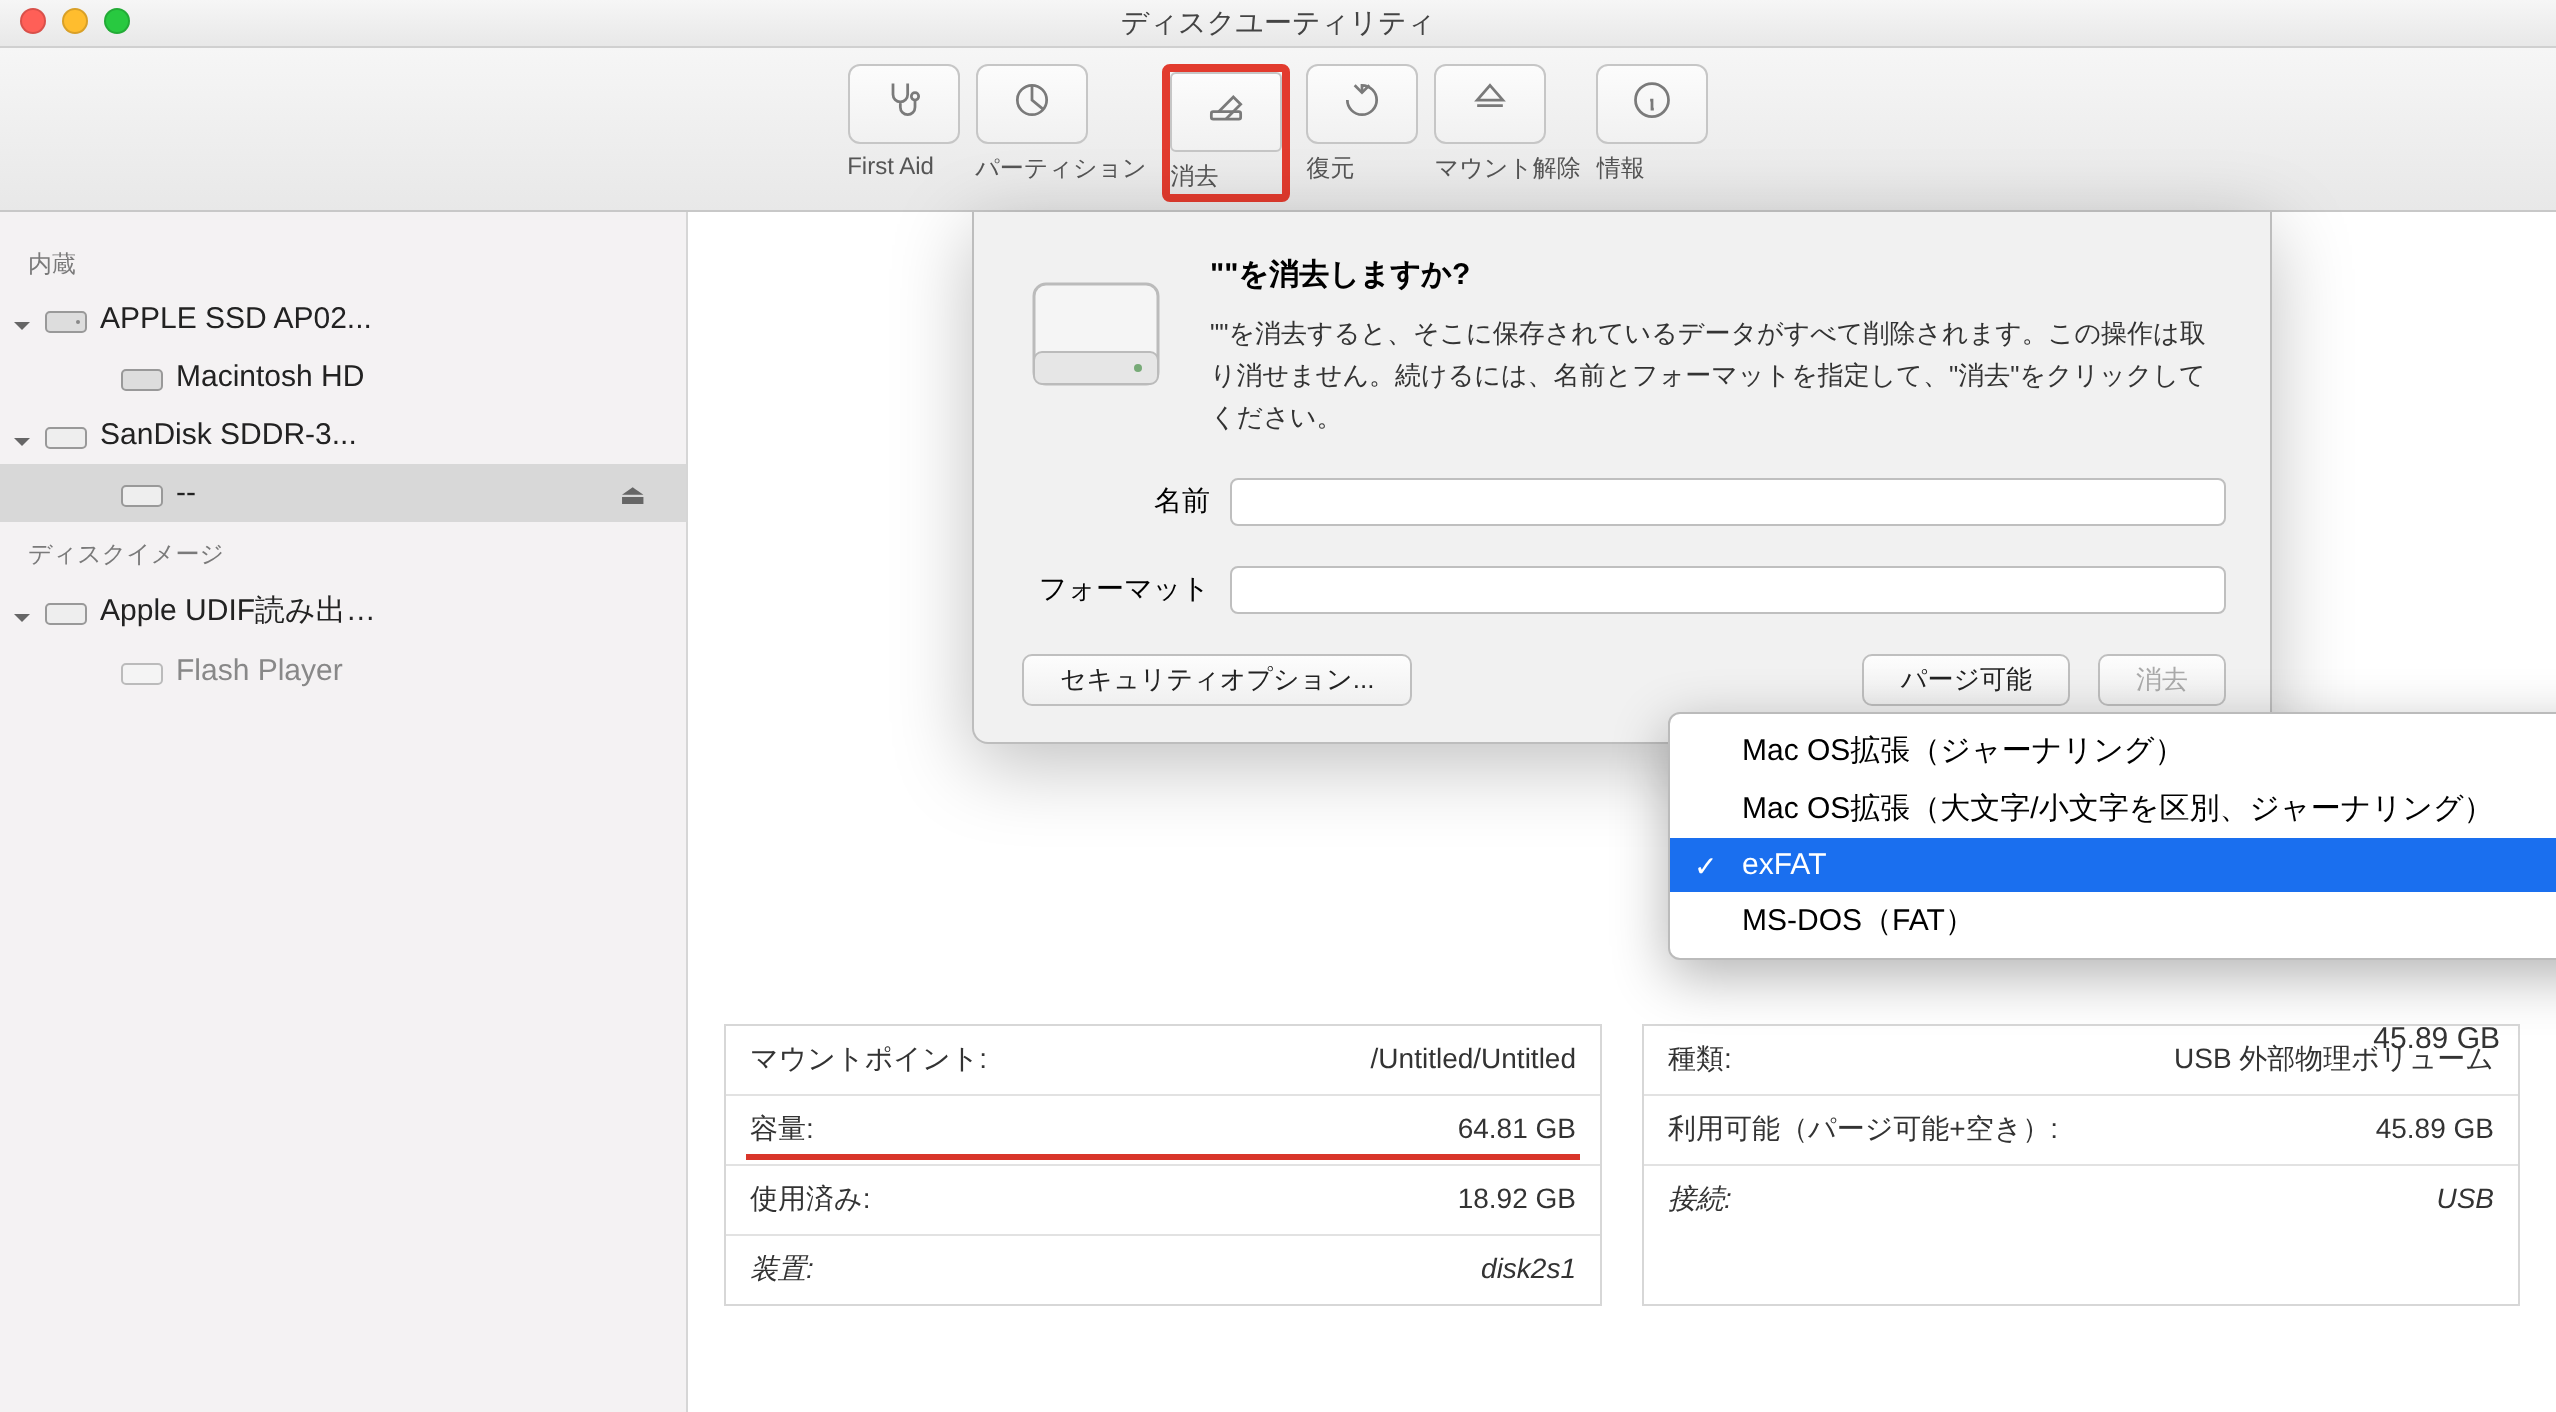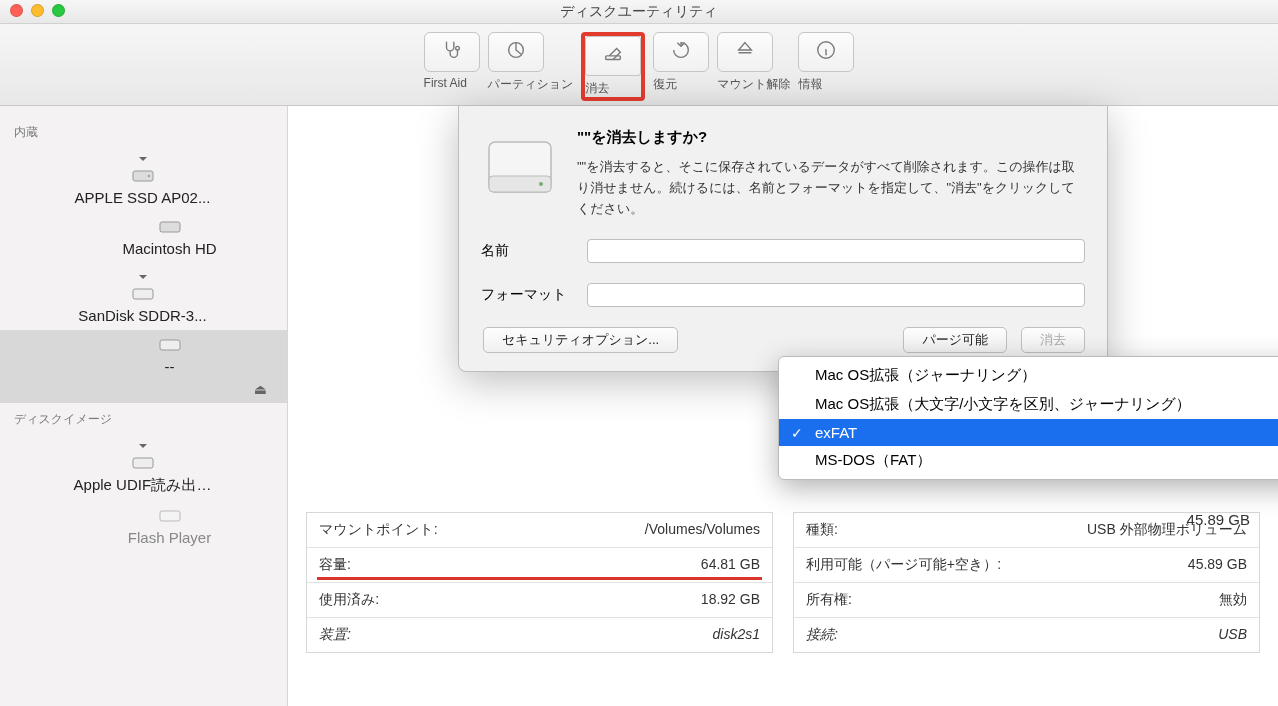--- a/index.html
+++ b/index.html
@@ -14,42 +14,42 @@
 .title { font-size: 14px; color: #444; }
 
 .toolbar { height: 82px; display:flex; justify-content:center; align-items:flex-start; gap:8px; padding-top:8px; background: linear-gradient(#f6f6f6,#e8e8e8); border-bottom:1px solid #c8c8c8; }
 .tool { display:flex; flex-direction:column; align-items:flex-start; gap:4px; }
 .tool-btn { width:56px; height:40px; border:1px solid #c6c6c6; border-radius:6px; background:linear-gradient(#fcfcfc,#f1f1f1); display:flex; align-items:center; justify-content:center; color:#7a7a7a; }
 .tool-label { font-size:12px; color:#555;}
 .tool-highlight-wrap { border:4px solid #e23b2e; padding:0; border-radius:4px; }
 .tool-highlight-wrap .tool-btn{border-radius:3px;}
 
 .body { flex:1; display:flex; }
-.sidebar { width:288px; background:#f4f2f3; border-right:1px solid #d6d6d6; padding-top:10px; font-size:14px; color:#333; }
+.sidebar { width:344px; background:#f4f2f3; border-right:1px solid #d6d6d6; padding-top:10px; font-size:14px; color:#333; }
 .section-header { font-size:12px; color:#7a7a7a; padding:8px 14px 4px; }
-.tree-row { display:flex; align-items:center; gap:6px; padding:6px 8px 6px 6px;flex-direction:column; }
+.tree-row { display:flex; align-items:center; gap:6px; padding:6px 8px 6px 6px; }
 .tree-row.indent2 { padding-left: 60px;}
 .tree-row.selected { background:#d8d8d8;}
 .disclosure { width:10px; height:10px; display:inline-block;}
 .disclosure svg{width:10px;height:10px;}
 .disk-icon { width:22px; height:16px; display:inline-flex; align-items:center; justify-content:center;}
 .disk-icon svg{width:22px;height:16px;}
 .eject { margin-left:auto; padding-right:12px; color:#666; }
 .row-label { font-size:15px; color:#222; }
 
 .main { flex:1; background:#fff; position:relative; display:flex; flex-direction:column; }
 
 .sheet { position:absolute; top:0; left:50%; transform:translateX(-50%); width:650px; background:#f1f1f1; border:1px solid #bdbdbd; border-top:none; border-radius:0 0 8px 8px; box-shadow:0 10px 40px rgba(0,0,0,.25); padding:22px 22px 18px 22px; z-index:5;}
 .sheet-row { display:flex; gap:18px;}
 .sheet-icon { width:78px; height:78px; flex-shrink:0;}
 .sheet-text { flex:1;}
 .sheet-title { font-size:15px; font-weight:600; margin-bottom:10px;}
 .sheet-desc { font-size:13px; color:#333; line-height:1.6;}
 .form-row { display:flex; align-items:center; gap:10px; margin-top:20px;}
-.form-label { width:96px; font-size:14px;}
+.form-label { width:96px; text-align:right; font-size:14px;}
 .input-field { flex:1; height:24px; border:1px solid #bfbfbf; background:#fff; border-radius:4px;}
 .sheet-buttons { display:flex; gap:14px; margin-top:20px; justify-content:flex-start; padding-left:2px;}
 .mac-btn { height:26px; padding:0 18px; border:1px solid #bfbfbf; border-radius:5px; background:linear-gradient(#fdfdfd,#f0f0f0); font-size:13px; color:#222; display:flex; align-items:center;text-align:right;}
 .mac-btn.disabled { color:#aaa;}
 .spacer{flex:1;}
 
 .dropdown { position:absolute; top:250px; left:490px; width:535px; background:#fff; border:1px solid #bbb; border-radius:6px; box-shadow:0 8px 28px rgba(0,0,0,.3); padding:4px 0; z-index:10;}
 .dd-item { padding:5px 18px 5px 36px; font-size:15px; position:relative;}
 .dd-item.selected { background:#1a6fef; color:#fff;}
 .dd-check { position:absolute; left:12px; top:6px; font-size:14px;}
@@ -248,21 +248,21 @@
         <div class="dd-item"><span>Mac OS拡張（ジャーナリング）</span></div>
         <div class="dd-item"><span>Mac OS拡張（大文字/小文字を区別、ジャーナリング）</span></div>
         <div class="dd-item selected"><span class="dd-check">✓</span><span>exFAT</span></div>
         <div class="dd-item"><span>MS-DOS（FAT）</span></div>
       </div>
 
       <div class="details-tables">
         <div class="dtable">
           <div class="drow">
               <span class="dlabel">マウントポイント:</span>
-              <span class="dvalue">/Volumes/Volumes</span>
+              <span class="dvalue">/Untitled/Untitled</span>
             </div>
           <div class="drow underline-red">
               <span class="dlabel">容量:</span>
               <span class="dvalue">64.81 GB</span>
             </div>
           <div class="drow">
               <span class="dlabel">使用済み:</span>
               <span class="dvalue">18.92 GB</span>
             </div>
           <div class="drow">
@@ -273,24 +273,20 @@
         <div class="dtable">
           <div class="drow">
               <span class="dlabel">種類:</span>
               <span class="dvalue">USB 外部物理ボリューム</span>
             </div>
           <div class="drow">
               <span class="dlabel">利用可能（パージ可能+空き）:</span>
               <span class="dvalue">45.89 GB</span>
             </div>
           <div class="drow">
-              <span class="dlabel">所有権:</span>
-              <span class="dvalue">無効</span>
-            </div>
-          <div class="drow">
               <span class="dlabel">接続:</span>
               <span class="dvalue">USB</span>
             </div>
         </div>
       </div>
 
     </div>
   </div>
 </div>
 

